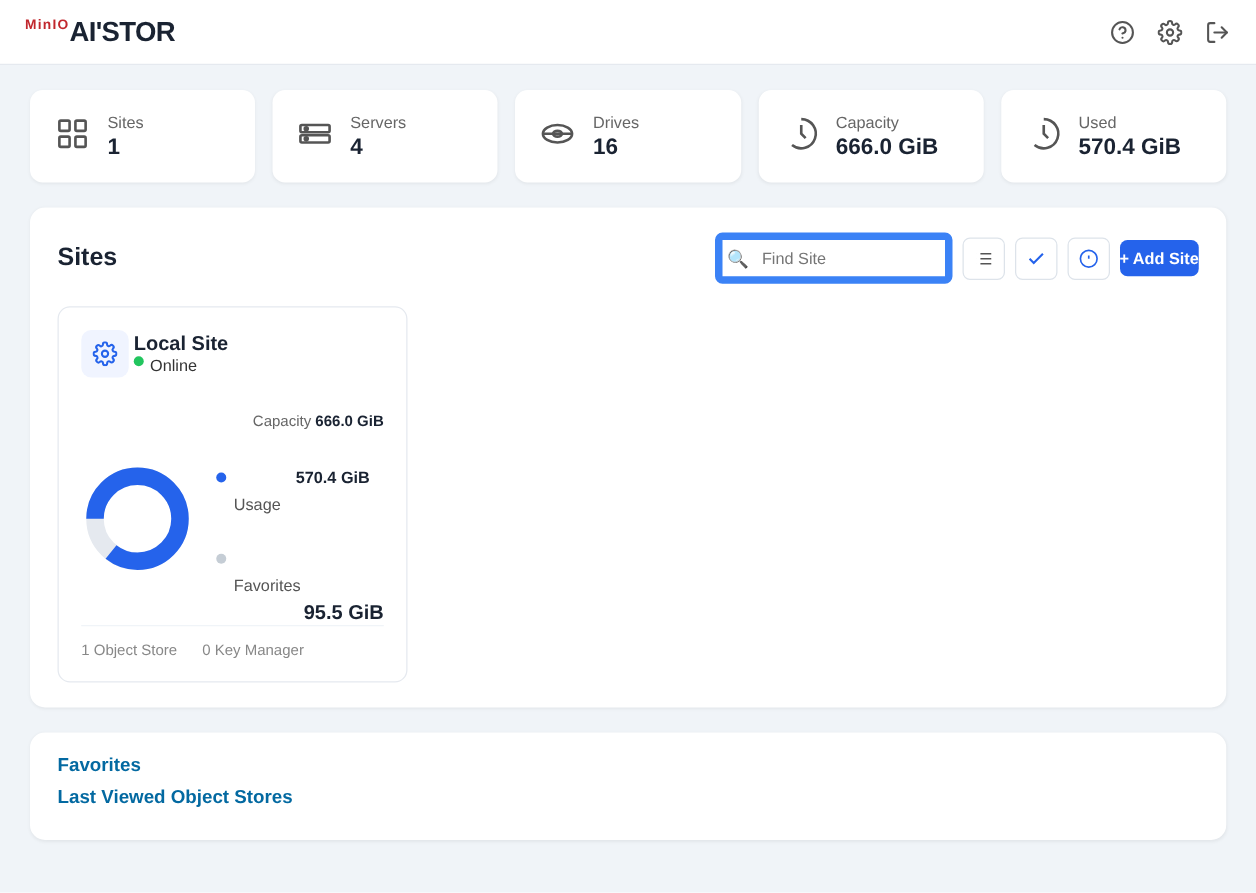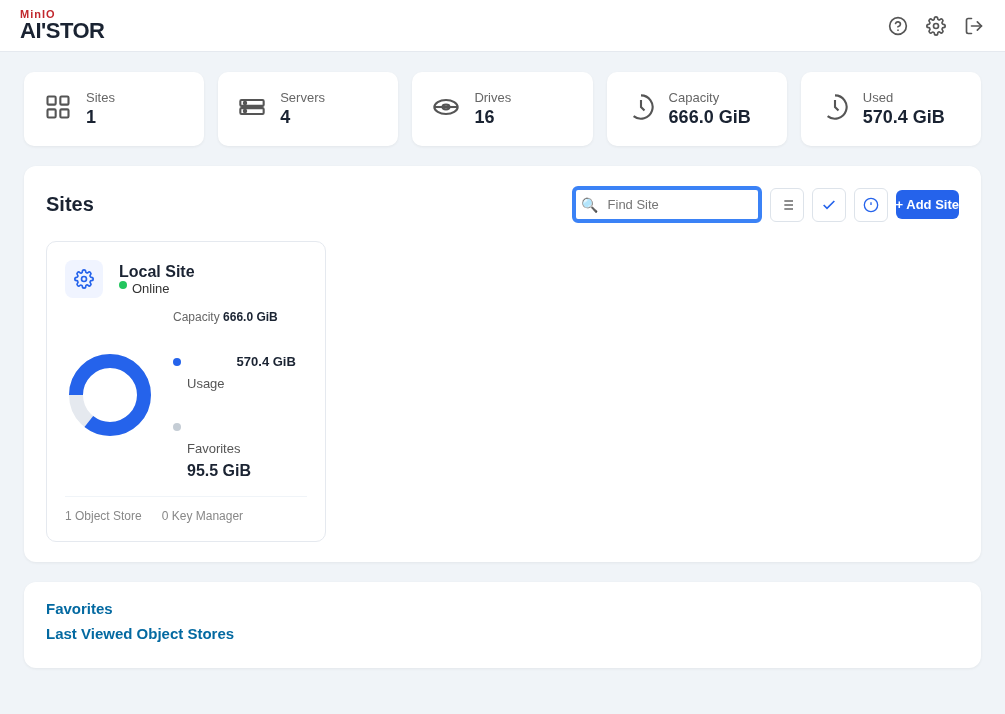--- a/index.html
+++ b/index.html
@@ -120,21 +120,21 @@
       align-items: center;
     }
     .search-icon-inner {
       position: absolute;
       left: 10px;
       color: #999;
       font-size: 14px;
     }
     .search-input {
       padding: 7px 12px 7px 32px;
-      border: 4px solid #3b82f6;
+      border: 6px solid #3b82f6;
       border-radius: 6px;
       font-size: 13px;
       color: #333;
       width: 190px;
       outline: none;
       background: #fff;
     }
     .icon-btn {
       width: 34px;
       height: 34px;
@@ -168,22 +168,22 @@
       border-radius: 10px;
       padding: 18px;
       width: 280px;
       min-height: 290px;
       background: #fff;
       position: relative;
     }
     .site-card-header {
       display: flex;
       align-items: center;
-      gap: 16px;
-      margin-bottom: 12px;
+      gap: 4px;
+      margin-bottom: 28px;
     }
     .site-icon-wrap {
       width: 38px;
       height: 38px;
       background: #f0f4ff;
       border-radius: 8px;
       display: flex;
       align-items: center;
       justify-content: center;
       color: #2563eb;
@@ -205,20 +205,21 @@
       width: 8px;
       height: 8px;
       border-radius: 50%;
       background: #22c55e;
       display: inline-block;
     }
     .site-body {
       display: flex;
       align-items: center;
       gap: 18px;
+      text-align: right;
     }
 
     
     .donut-wrap {
       position: relative;
       width: 90px;
       height: 90px;
       flex-shrink: 0;
     }
     .donut-wrap svg {
@@ -263,21 +264,21 @@
     .stat-name {
       color: #555;
       margin-top: 44px;
     }
     .stat-bold {
       font-weight: 700;
       color: #1a2332;
     }
 
     .site-footer {
-      margin-top: 16px;
+      margin-top: 0;
       padding-top: 12px;
       border-top: 1px solid #f0f4f8;
       display: flex;
       gap: 20px;
     }
     .site-footer-item {
       font-size: 12px;
       color: #888;
     }
 
@@ -298,21 +299,21 @@
       font-size: 13px;
       color: #888;
       margin-bottom: 18px;
     }
   </style>
 </head>
 <body>
 
 <div class="header">
   <div class="logo">
-    <div style="display:flex;flex-direction:column;line-height:1;">
+    <div style="display:flex;flex-direction:row;line-height:1;">
       <span class="logo-minio">MinIO</span>
       <span class="logo-aistor">AI'STOR</span>
     </div>
   </div>
   <div class="header-icons">
     <div class="header-icon" title="Help">
       <svg width="20" height="20" viewBox="0 0 24 24" fill="none" stroke="currentColor" stroke-width="2" stroke-linecap="round" stroke-linejoin="round">
           <circle cx="12" cy="12" r="10"></circle>
           <path d="M9.09 9a3 3 0 0 1 5.83 1c0 2-3 3-3 3"></path>
           <line x1="12" y1="17" x2="12.01" y2="17"></line>

